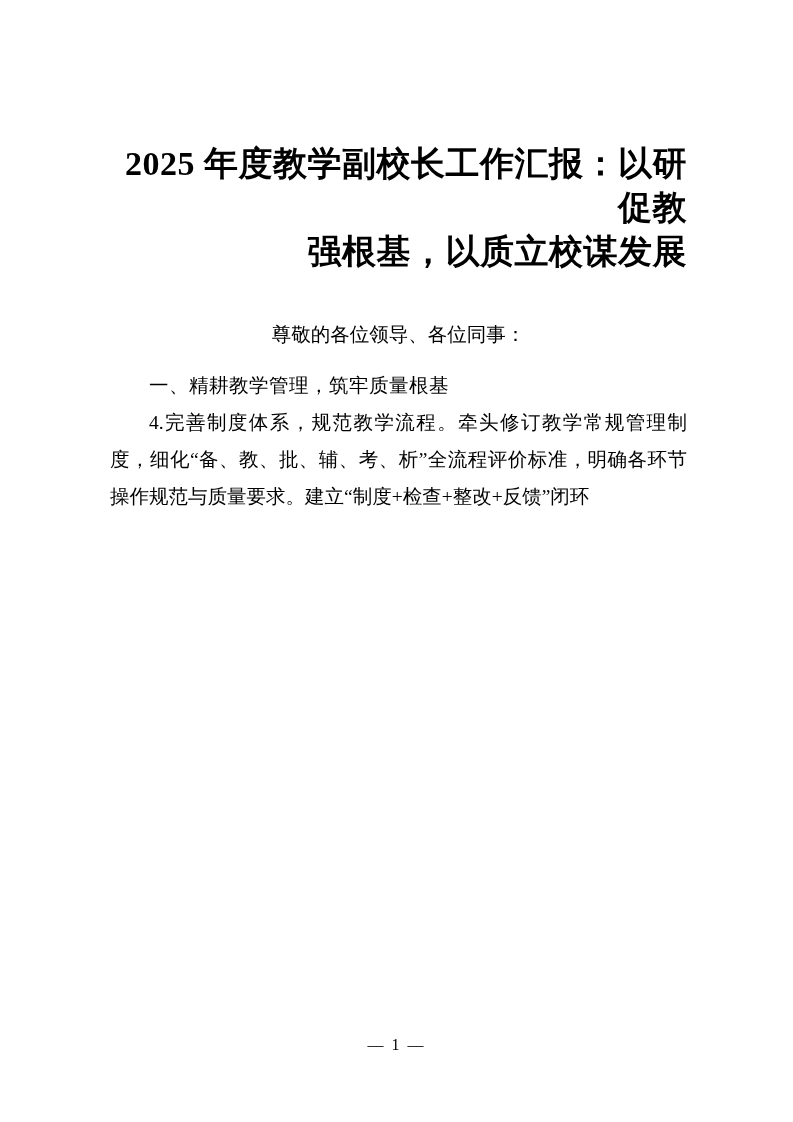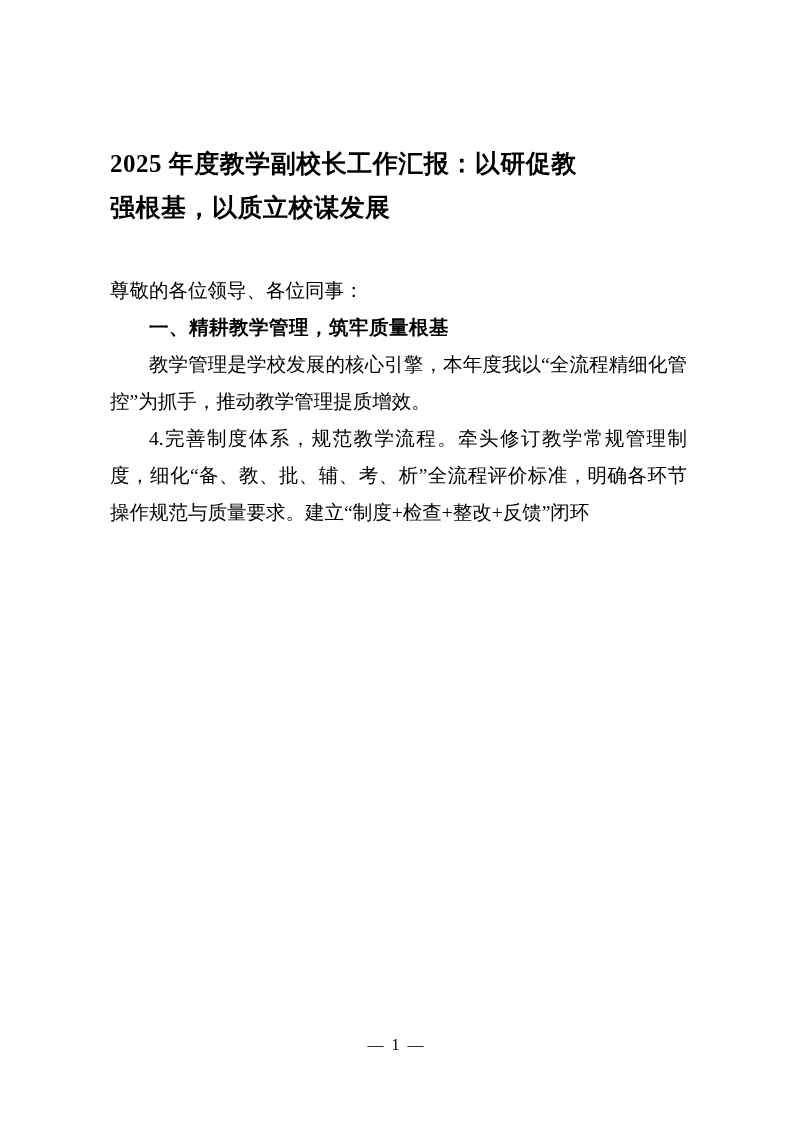--- a/index.html
+++ b/index.html
@@ -17,46 +17,47 @@
     overflow: hidden;
     box-sizing: border-box;
   }
   .content {
     position: absolute;
     left: 110px;
     right: 106px;
     top: 142px;
   }
   .doc-title {
-    font-size: 25px;
+    font-size: 34px;
     font-weight: bold;
     line-height: 44px;
-    text-align: left;
+    text-align: right;
     letter-spacing: 0.5px;
     margin: 0 0 42px 0;
     font-family: "Liberation Serif", "DejaVu Serif", serif;
   }
   .doc-body {
     font-size: 19.5px;
     line-height: 37px;
   }
   .para {
     margin: 0;
     text-align: justify;
     text-indent: 2em;
     word-break: break-all;
   }
   .para.salutation {
     text-indent: 0;
-    text-align: left;
+    text-align: center;
   }
   .para.heading {
-    font-weight: bold;
+    font-weight: normal;
     font-family: "Liberation Sans", "DejaVu Sans", sans-serif;
     letter-spacing: 0.5px;
+    margin-top: 14px;
   }
   .footer {
     position: absolute;
     left: 0;
     right: 0;
     bottom: 68px;
     text-align: center;
   }
   .page-number {
     font-size: 16px;
@@ -71,20 +72,19 @@
 <div class="page">
   <div class="content">
     <h1 class="doc-title">
       <span style="display:block">2025 年度教学副校长工作汇报：以研促教</span>
       <span style="display:block">强根基，以质立校谋发展</span>
     </h1>
     <div class="doc-body">
 
     <p class="para salutation">尊敬的各位领导、各位同事：</p>
         <p class="para heading">一、精耕教学管理，筑牢质量根基</p>
-        <p class="para body">教学管理是学校发展的核心引擎，本年度我以“全流程精细化管控”为抓手，推动教学管理提质增效。</p>
         <p class="para body">4.完善制度体系，规范教学流程。牵头修订教学常规管理制度，细化“备、教、批、辅、考、析”全流程评价标准，明确各环节操作规范与质量要求。建立“制度+检查+整改+反馈”闭环</p>
       </div>
   </div>
   <div class="footer">
     <span class="page-number">— 1 —</span>
   </div>
 </div>
 
 </body></html>

